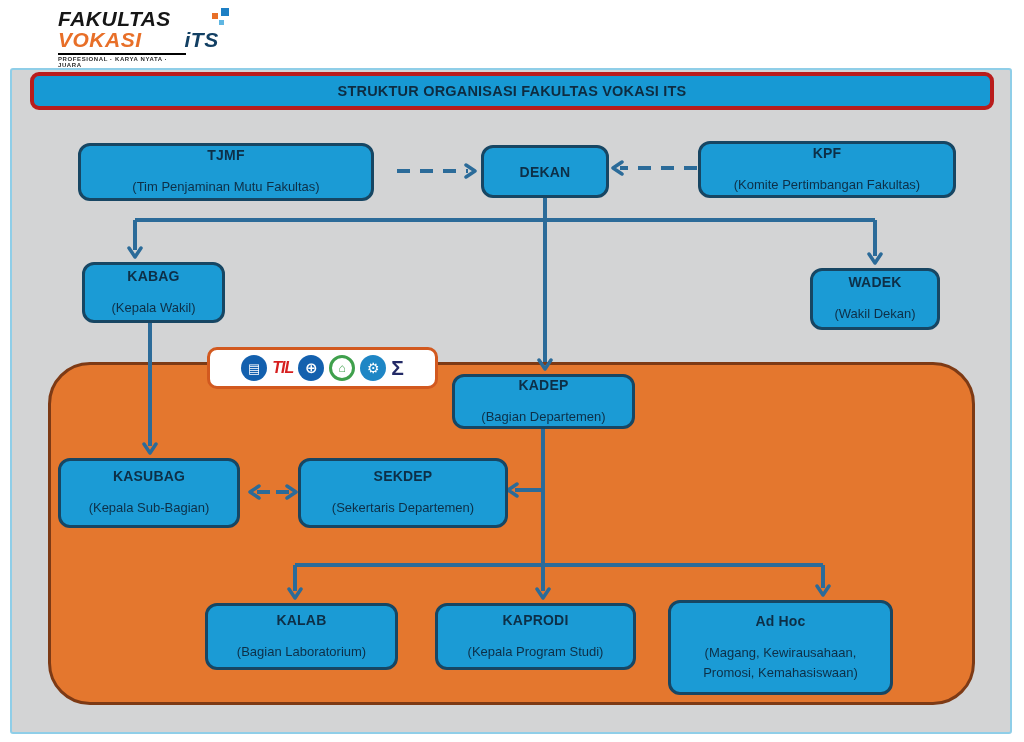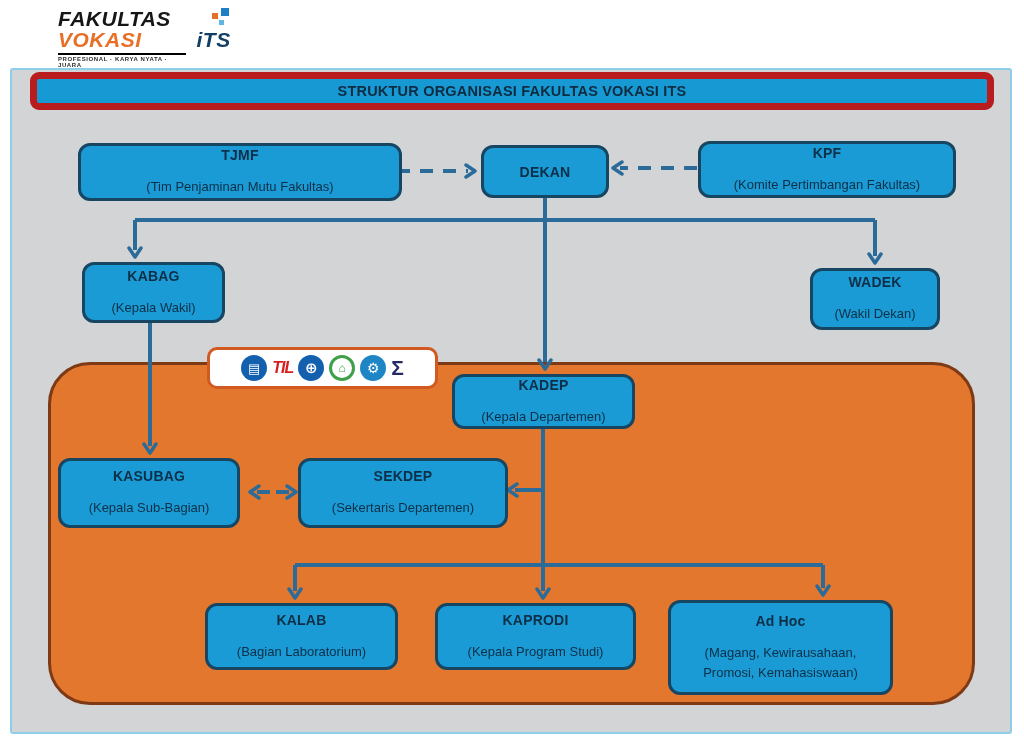--- a/index.html
+++ b/index.html
@@ -5,34 +5,34 @@
   html,body{margin:0;padding:0;}
   body{
     width:1024px;height:742px;position:relative;overflow:hidden;
     background:#ffffff;
     font-family:"Liberation Sans","DejaVu Sans",sans-serif;
   }
   
   #brand{position:absolute;left:58px;top:8px;width:190px;z-index:9;}
   .brand-row{display:flex;align-items:flex-start;font-style:italic;font-weight:900;line-height:1.02;gap:36px;}
   .brand-l1{font-size:21px;color:#161616;letter-spacing:.5px;}
-  .brand-l2a{font-size:21px;color:#E86F28;letter-spacing:.5px;margin-right:19px;}
+  .brand-l2a{font-size:21px;color:#E86F28;letter-spacing:.5px;margin-right:7px;}
   .brand-l2b{font-size:21px;color:#123F63;letter-spacing:.5px;}
   .brand-icon{position:relative;width:20px;height:20px;margin-left:5px;}
   .brand-icon .sq{position:absolute;}
   .sq1{left:9px;top:0;width:8px;height:8px;background:#1D7FC4;}
   .sq2{left:0;top:5px;width:6px;height:6px;background:#E86F28;}
   .sq3{left:7px;top:12px;width:5px;height:5px;background:#5FB6E2;}
   .brand-tagline{margin-top:2px;border-top:2.5px solid #000;padding-top:1.5px;
     font-size:6px;font-weight:bold;color:#2b2b2b;letter-spacing:.6px;width:128px;}
   
   #canvas{position:absolute;left:10px;top:68px;width:1002px;height:666px;box-sizing:border-box;
     background:#D3D4D5;border:2px solid #8FCEE8;border-radius:3px;z-index:0;}
   #titlebar{position:absolute;left:30px;top:72px;width:964px;height:38px;box-sizing:border-box;
-    background:#1799D4;border:7px solid #b91c1c;border-radius:9px;z-index:6;
+    background:#1799D4;border:4px solid #b91c1c;border-radius:9px;z-index:6;
     display:flex;align-items:center;justify-content:center;
     font-weight:bold;font-size:14.5px;color:#0E2C41;letter-spacing:.2px;}
   #orange{position:absolute;left:48px;top:362px;width:927px;height:343px;box-sizing:border-box;
     background:#E4772E;border:3px solid #7D3A15;border-radius:42px;z-index:1;}
   
   #logostrip{position:absolute;left:207px;top:347px;width:231px;height:42px;box-sizing:border-box;
     background:#ffffff;border:3px solid #D2591F;border-radius:10px;z-index:3;
     display:flex;align-items:center;justify-content:center;gap:5px;}
   .badge{width:26px;height:26px;border-radius:50%;display:flex;align-items:center;justify-content:center;
     font-weight:bold;box-sizing:border-box;flex:0 0 auto;}
@@ -44,21 +44,21 @@
   .badge-sigma{width:auto;border-radius:0;color:#232A66;font-size:21px;font-weight:900;}
   
   #wires{position:absolute;left:0;top:0;z-index:4;pointer-events:none;}
   
   .node{position:absolute;box-sizing:border-box;z-index:5;
     background:#1B9BD5;border:3px solid #174663;border-radius:12px;
     display:flex;flex-direction:column;align-items:center;justify-content:center;
     color:#0D2F47;text-align:center;padding:4px 8px;}
   .node .t{font-weight:bold;font-size:14px;letter-spacing:.2px;}
   .node .s{font-size:13px;margin-top:14px;line-height:1.5;}
-  #n-tjmf{left:78px;top:143px;width:324px;height:58px;}
+  #n-tjmf{left:78px;top:143px;width:296px;height:58px;}
   #n-dekan{left:481px;top:145px;width:128px;height:53px;}
   #n-kpf{left:698px;top:141px;width:258px;height:57px;}
   #n-kabag{left:82px;top:262px;width:143px;height:61px;}
   #n-wadek{left:810px;top:268px;width:130px;height:62px;}
   #n-kadep{left:452px;top:374px;width:183px;height:55px;}
   #n-kasubag{left:58px;top:458px;width:182px;height:70px;}
   #n-sekdep{left:298px;top:458px;width:210px;height:70px;}
   #n-kalab{left:205px;top:603px;width:193px;height:67px;}
   #n-kaprodi{left:435px;top:603px;width:201px;height:67px;}
   #n-adhoc{left:668px;top:600px;width:225px;height:95px;}
@@ -136,21 +136,21 @@
 <div class="node" id="n-kabag">
   <div class="t">KABAG</div>
   <div class="s">(Kepala Wakil)</div>
 </div>
 <div class="node" id="n-wadek">
   <div class="t">WADEK</div>
   <div class="s">(Wakil Dekan)</div>
 </div>
 <div class="node" id="n-kadep">
   <div class="t">KADEP</div>
-  <div class="s">(Kepala Departemen)</div>
+  <div class="s">(Bagian Departemen)</div>
 </div>
 <div class="node" id="n-kasubag">
   <div class="t">KASUBAG</div>
   <div class="s">(Kepala Sub-Bagian)</div>
 </div>
 <div class="node" id="n-sekdep">
   <div class="t">SEKDEP</div>
   <div class="s">(Sekertaris Departemen)</div>
 </div>
 <div class="node" id="n-kalab">

